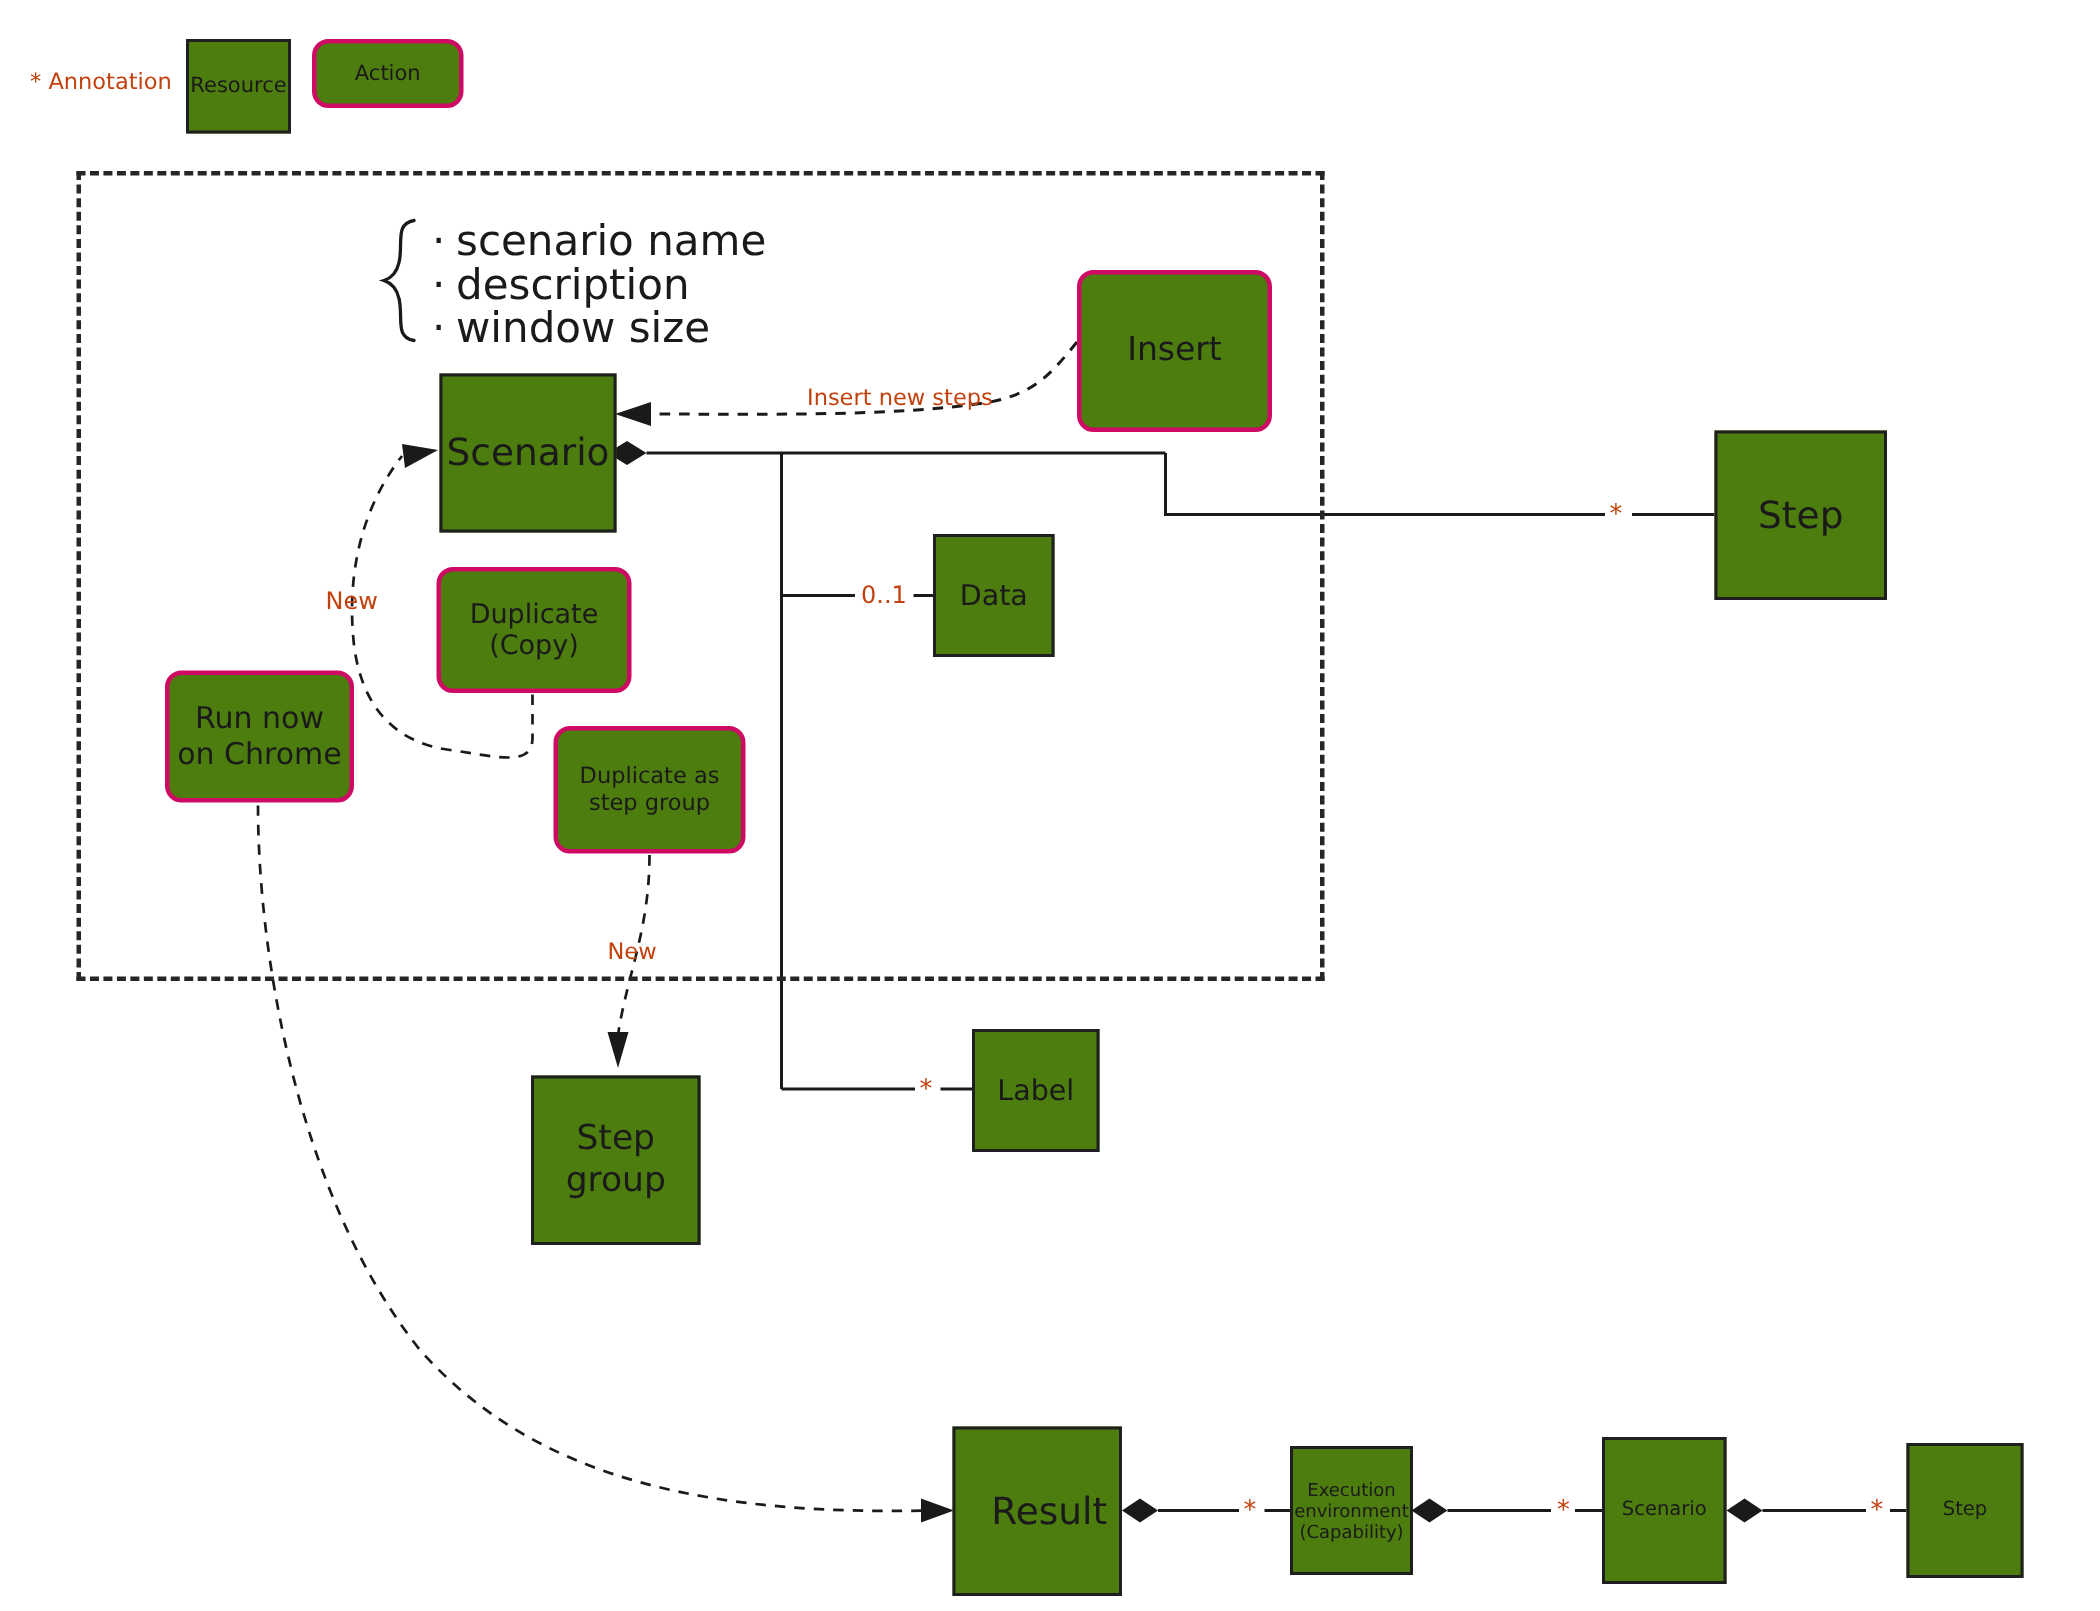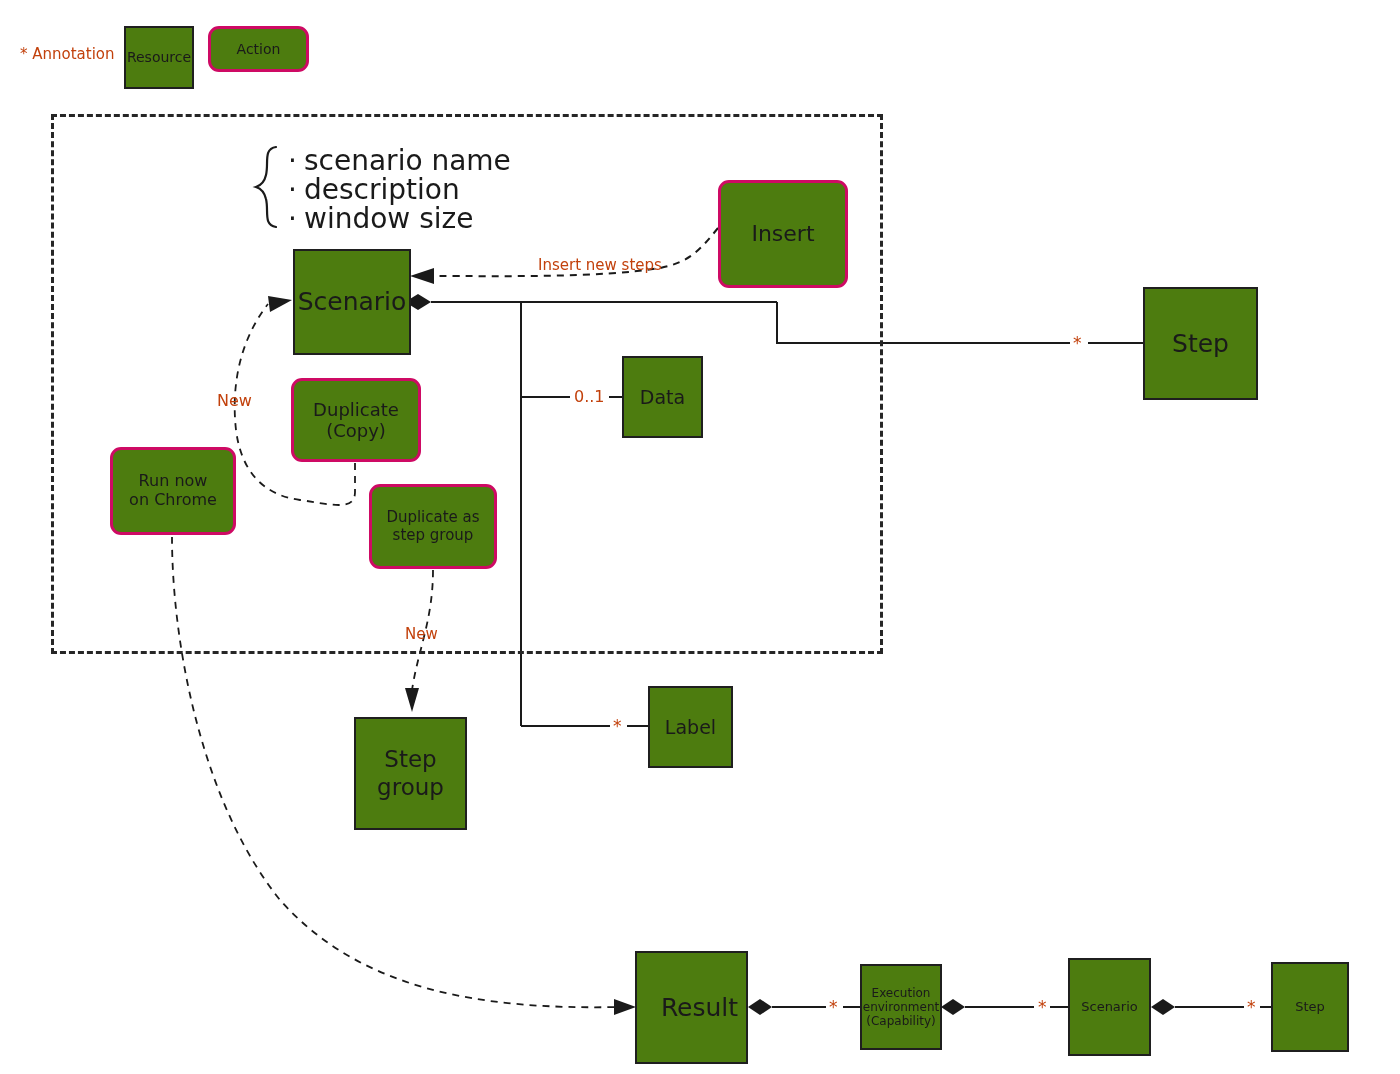--- a/index.html
+++ b/index.html
@@ -157,21 +157,21 @@
   <div class="node action" style="left:291px; top:378px; width:130px; height:84px; font-size:18px;">
     <span class="lbl">Duplicate
 (Copy)</span>
   </div>
 
   <div class="node action" style="left:369px; top:484px; width:128px; height:85px; font-size:15px;">
     <span class="lbl">Duplicate as
 step group</span>
   </div>
 
-  <div class="node action" style="left:110px; top:447px; width:126px; height:88px; font-size:16px;">
+  <div class="node action" style="left:110px; top:447px; width:126px; height:88px; font-size:20px;">
     <span class="lbl">Run now
 on Chrome</span>
   </div>
 
   <div class="node resource" style="left:1143px; top:287px; width:115px; height:113px; font-size:25px;">
     <span class="lbl">Step</span>
   </div>
 
   <div class="node resource" style="left:622px; top:356px; width:81px; height:82px; font-size:19px;">
     <span class="lbl">Data</span>

